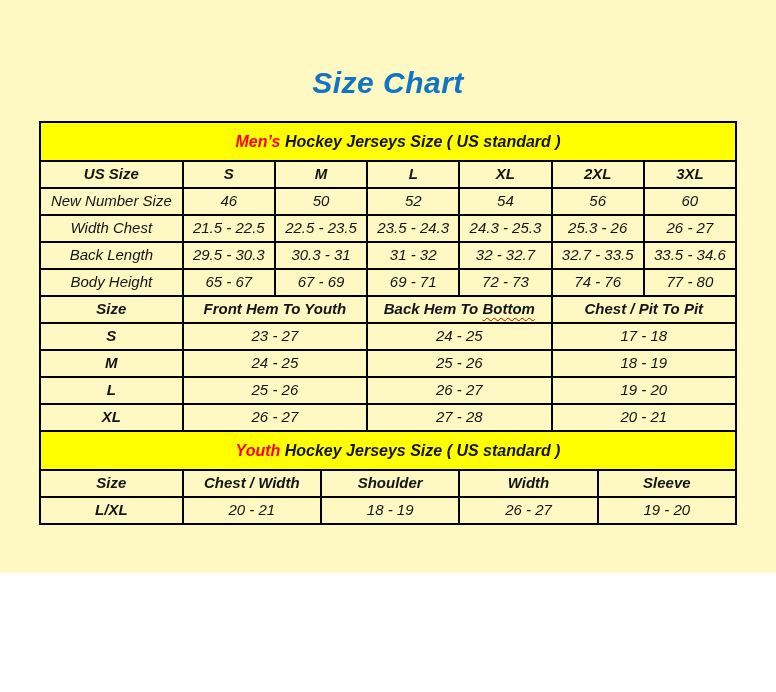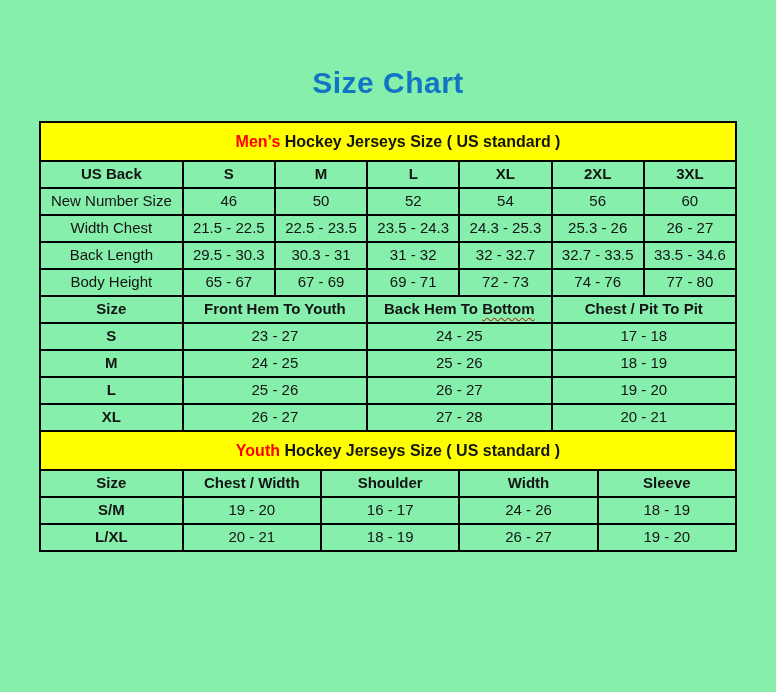--- a/index.html
+++ b/index.html
@@ -3,25 +3,26 @@
 <meta charset="utf-8">
 <style>
   html, body {
     margin: 0;
     padding: 0;
     background: #ffffff;
   }
   .page {
     position: relative;
     width: 776px;
-    height: 692px;
-    background: #86efac;
+    height: 573px;
+    background: #fef9c3;
     font-family: "Liberation Sans", sans-serif;
     color: #141414;
     overflow: hidden;
+    font-style: italic;
   }
   .page-title {
     position: absolute;
     top: 66px;
     left: 0;
     width: 100%;
     text-align: center;
     font-size: 30px;
     font-weight: 700;
     color: #1274C5;
@@ -97,21 +98,21 @@
           <col style="width:13.25%">
         <col style="width:13.25%">
           <col style="width:13.25%">
           <col style="width:13.25%">
       </colgroup>
       <tbody>
         <tr class="yellow-row">
           <td colspan="7"><span class="accent-red">Men’s</span><span> Hockey Jerseys Size ( US standard )</span></td>
         </tr>
         <tr class="head-row">
-          <th>US Back</th>
+          <th>US Size</th>
           <th>S</th>
           <th>M</th>
           <th>L</th>
           <th>XL</th>
           <th>2XL</th>
           <th>3XL</th>
         </tr>
         <tr class="data-row">
           <td>New Number Size</td>
           <td>46</td>
@@ -205,27 +206,20 @@
           <td colspan="5"><span class="accent-red">Youth</span><span> Hockey Jerseys Size ( US standard )</span></td>
         </tr>
         <tr class="head-row">
           <th>Size</th>
           <th>Chest / Width</th>
           <th>Shoulder</th>
           <th>Width</th>
           <th>Sleeve</th>
         </tr>
         <tr class="data-row">
-          <td class="row-label-bold">S/M</td>
-          <td>19 - 20</td>
-          <td>16 - 17</td>
-          <td>24 - 26</td>
-          <td>18 - 19</td>
-        </tr>
-        <tr class="data-row">
           <td class="row-label-bold">L/XL</td>
           <td>20 - 21</td>
           <td>18 - 19</td>
           <td>26 - 27</td>
           <td>19 - 20</td>
         </tr>
       </tbody>
     </table>
 
   </div>

